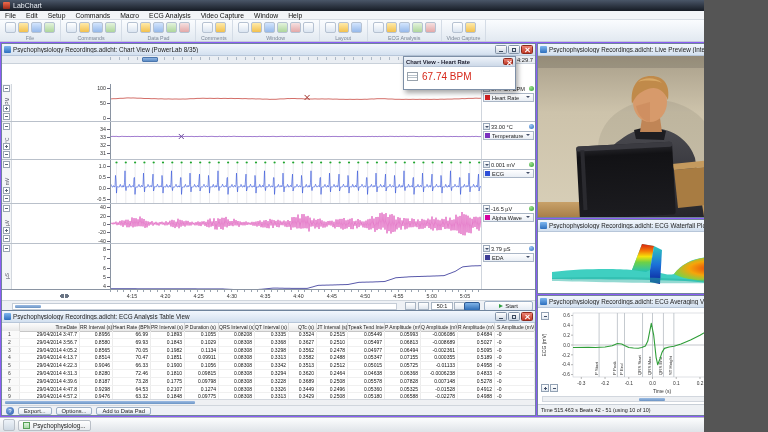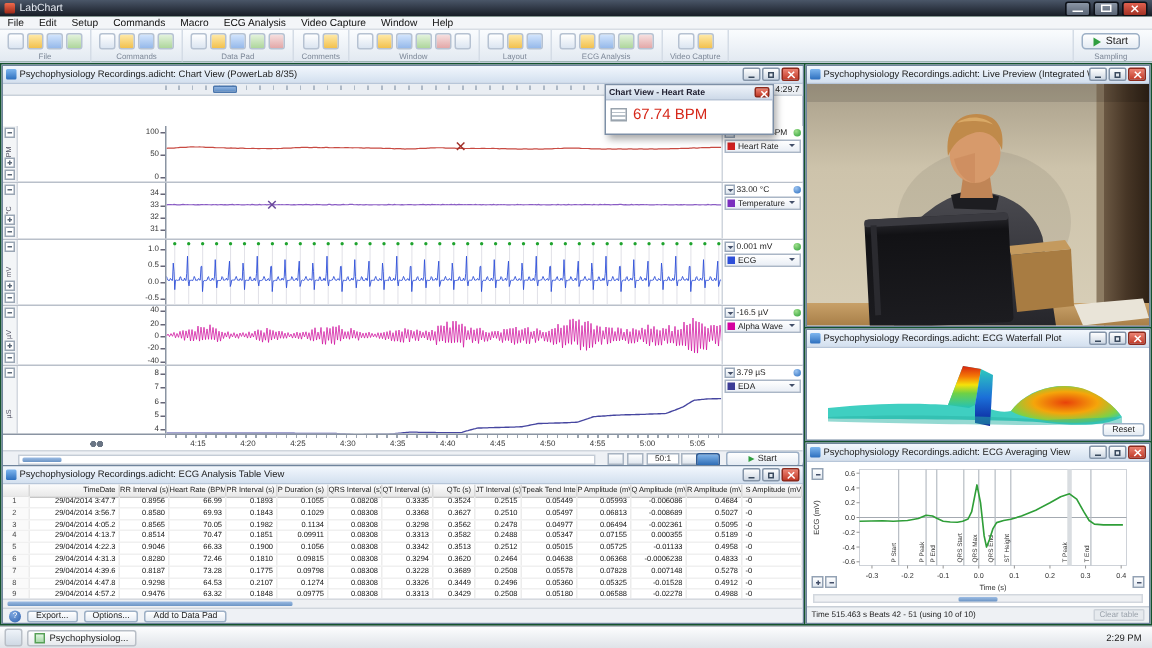--- a/index.html
+++ b/index.html
@@ -1,16 +1,16 @@
 <!DOCTYPE html>
 <html><head>
 <meta charset="utf-8">
 <style>
   html,body{margin:0;padding:0;background:#555;}
-  #screen{position:relative;width:768px;height:432px;background:#14532d;overflow:hidden;
+  #screen{position:relative;width:704px;height:432px;background:#8b5cf6;overflow:hidden;
     font-family:"Liberation Sans",sans-serif;-webkit-font-smoothing:antialiased;}
   
   #titlebar{position:absolute;left:0;top:0;width:768px;height:11px;
     background:linear-gradient(#4a5668,#161b24);display:flex;align-items:center;padding:0 3px;box-sizing:border-box;}
   #appicon{width:7px;height:7px;background:linear-gradient(#ef6a4c,#9c2918);border-radius:1px;margin-right:3px;flex:0 0 auto;}
   #apptitle{color:#e8edf4;font-size:7px;}
   .winctl{margin-left:auto;display:flex;gap:2px;}
   .wc{width:15px;height:8px;border-radius:2px;border:1px solid #0d1118;background:linear-gradient(#8a95a5,#5a6575);position:relative;}
   .wc.close{background:linear-gradient(#e0604f,#a33225);}
   .wc.min::after{content:"";position:absolute;left:4px;right:4px;bottom:1.5px;height:1px;background:#fff;}

